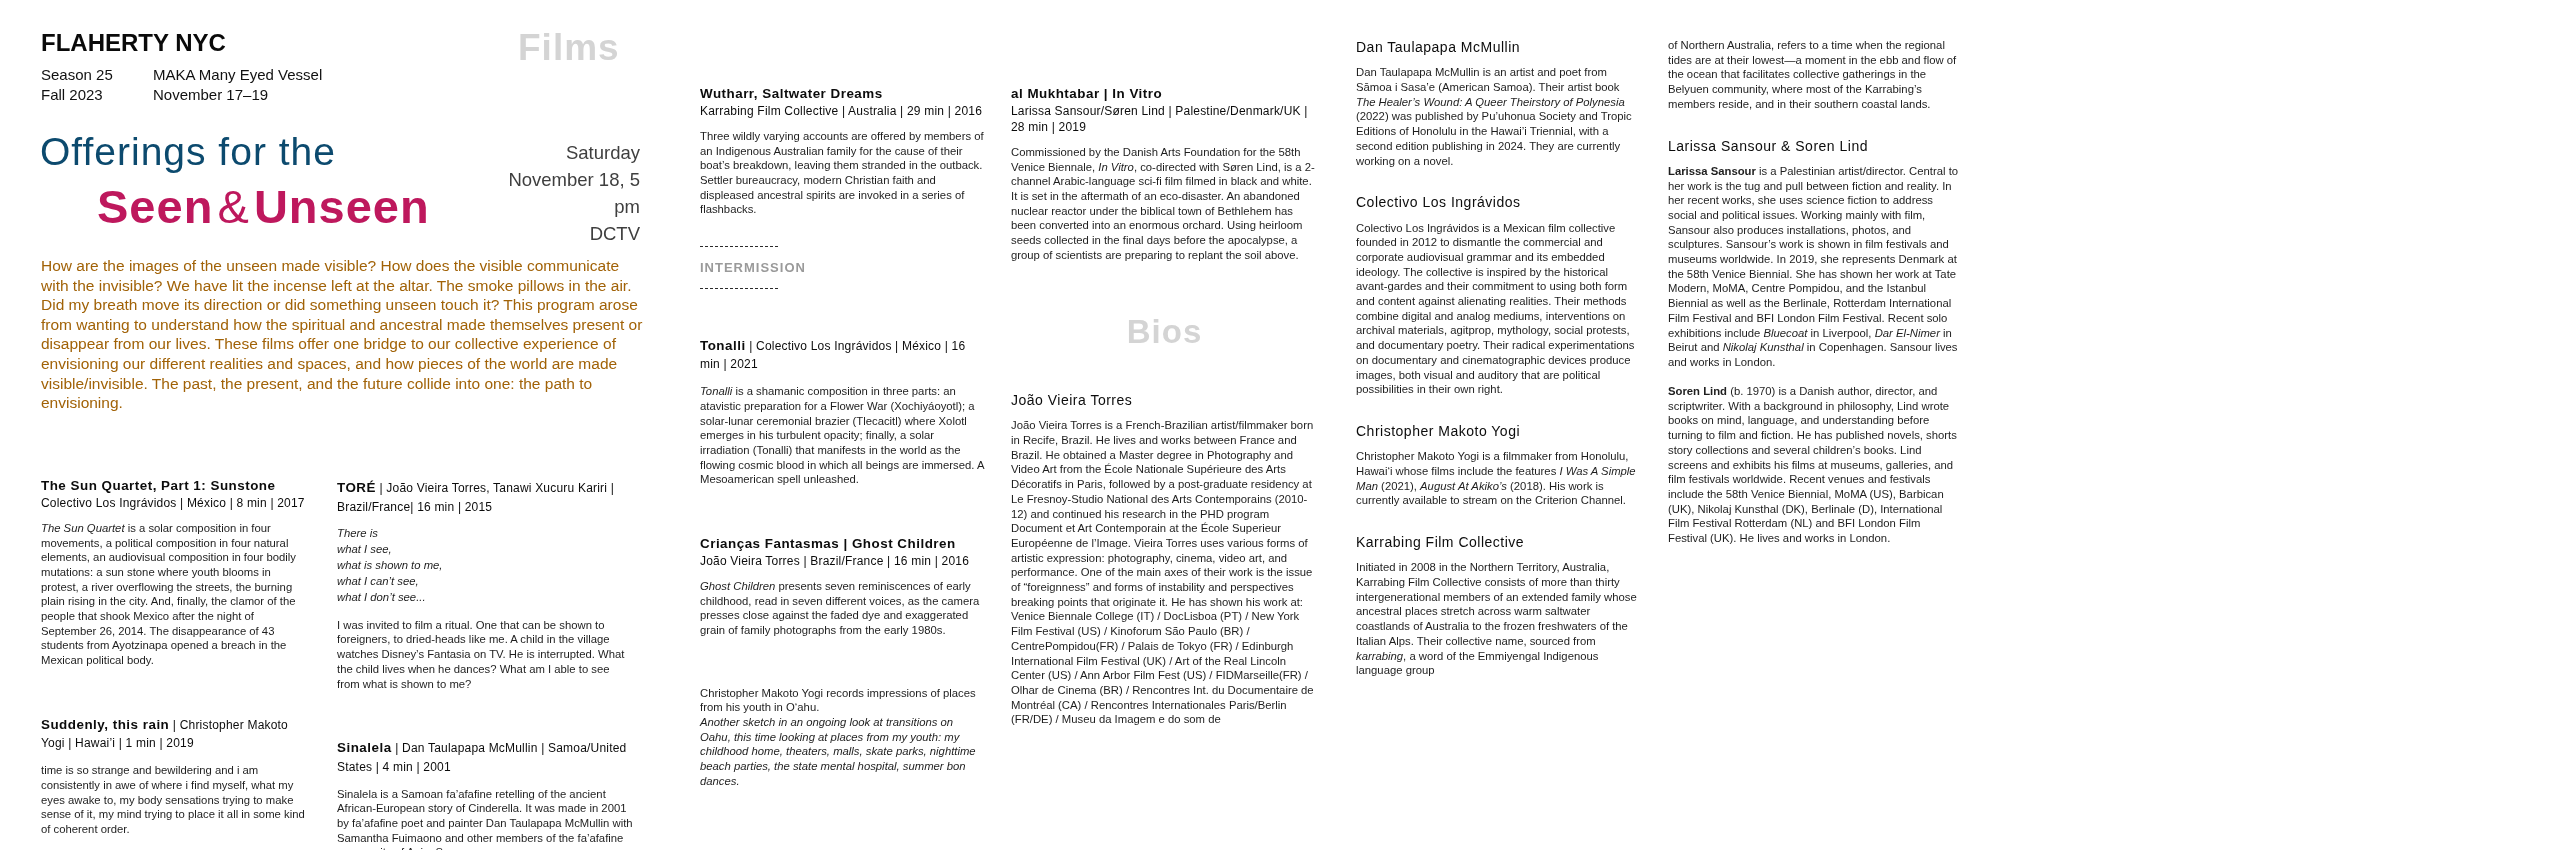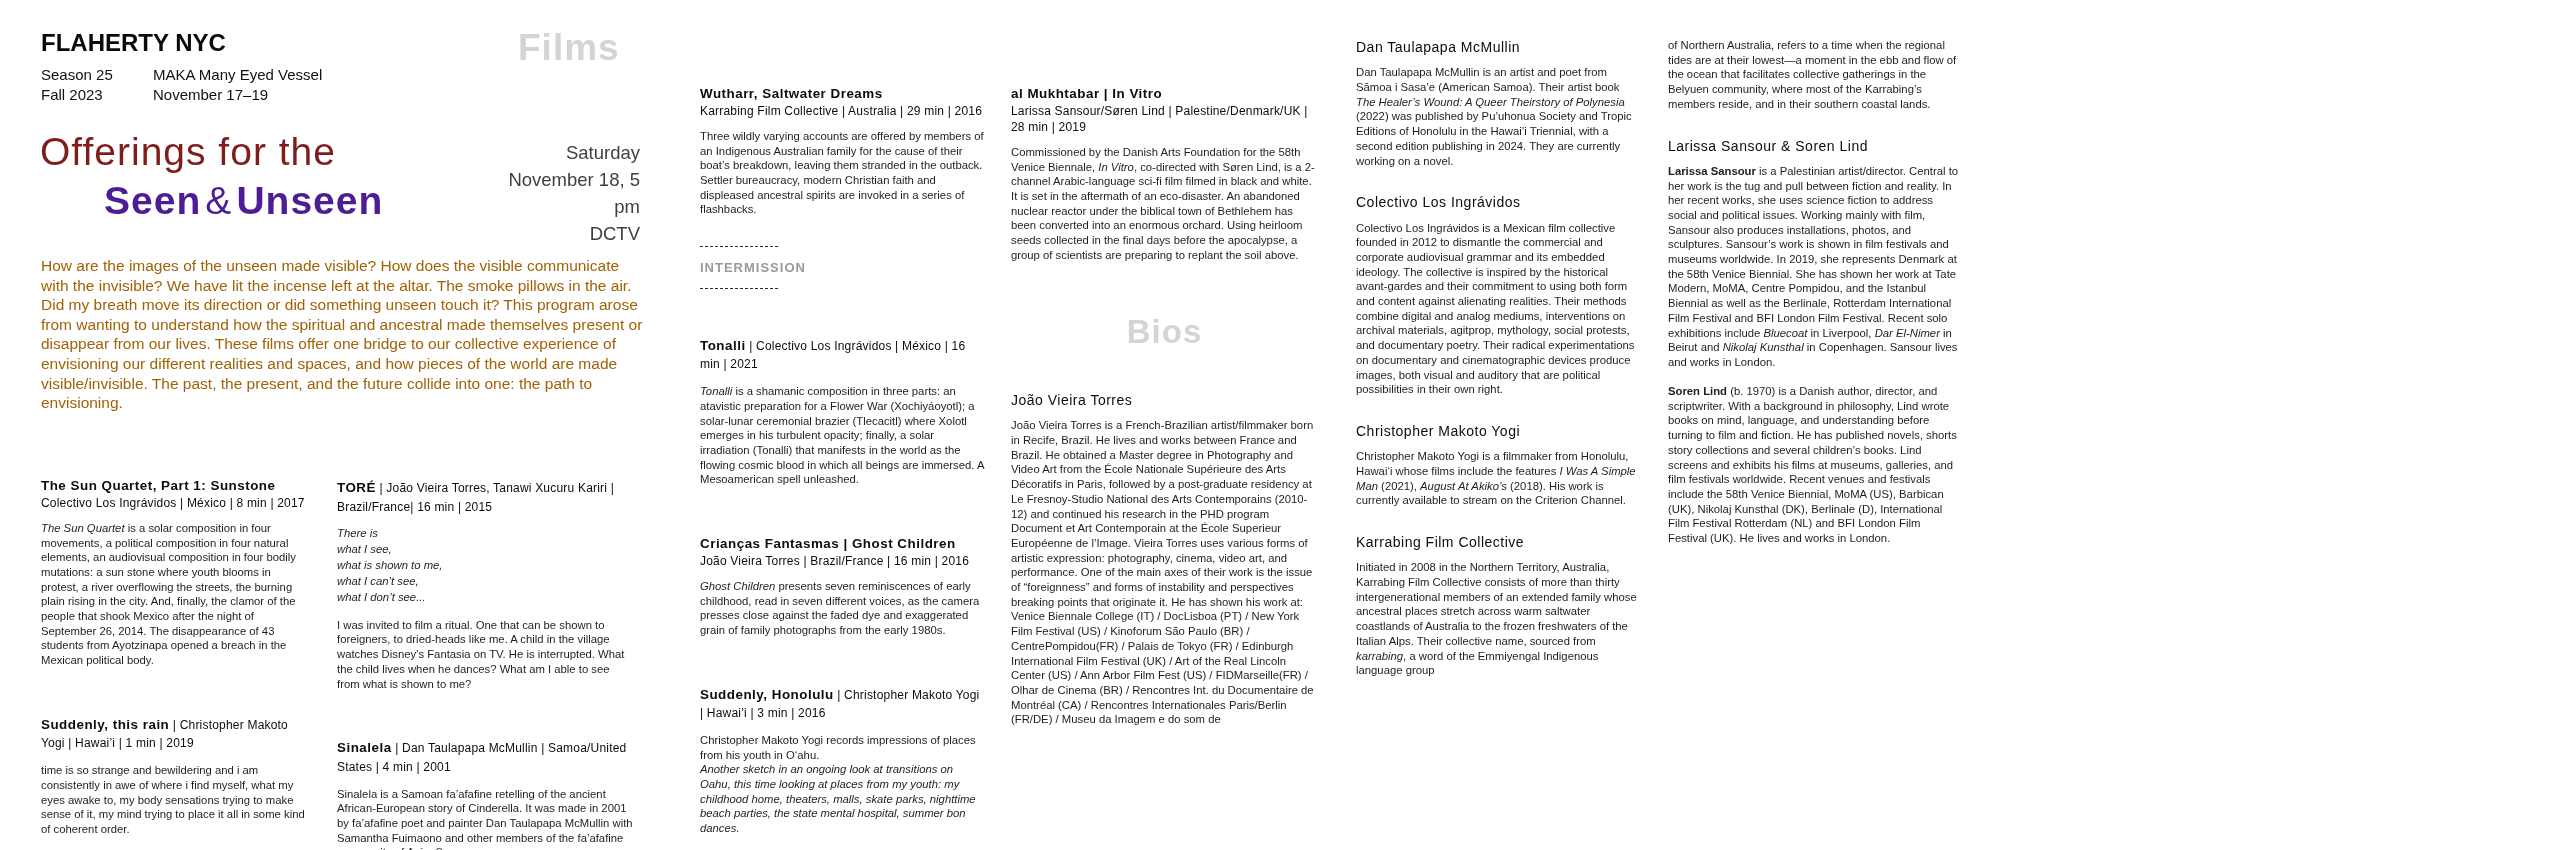--- a/index.html
+++ b/index.html
@@ -10,22 +10,22 @@
   }
   .abs{position:absolute;}
   
   .brand{left:41px;top:29px;font-size:24px;font-weight:800;letter-spacing:0px;color:#0a0a0a;}
   .meta-block{top:65px;font-size:15px;line-height:19.6px;font-weight:400;color:#111;}
   .season{left:41px;}
   .venue{left:153px;}
   .ghost{font-weight:700;color:#d4d4d4;letter-spacing:1px;}
   .films-ghost{left:518px;top:27px;font-size:37px;}
   .bios-ghost{left:1011px;width:307px;top:313px;font-size:33px;text-align:center;}
-  .title1{left:40px;top:130px;font-size:39px;font-weight:300;letter-spacing:1px;color:#7f1d1d;}
-  .title2{left:104px;top:179px;font-size:39px;font-weight:700;letter-spacing:1px;color:#4c1d95;}
+  .title1{left:40px;top:130px;font-size:39px;font-weight:300;letter-spacing:1px;color:#0c4a6e;}
+  .title2{left:97px;top:179px;font-size:47px;font-weight:700;letter-spacing:1px;color:#be185d;}
   .title2 .amp{font-weight:300;padding:0 4.1px;}
   .datetime{left:478px;top:139px;width:162px;text-align:right;font-size:18.5px;line-height:27px;font-weight:500;color:#3f3f3f;}
   .intro{left:41px;top:256px;width:605px;font-size:15.5px;line-height:19.6px;color:#a16207;}
   
   .col{position:absolute;}
   .colA{left:41px;top:429px;width:270px;}
   .colB{left:337px;top:431px;width:298px;}
   .colC{left:700px;top:37px;width:284px;}
   .colD{left:1011px;top:37px;width:307px;}
   .colE{left:1356px;top:38px;width:282px;}
@@ -123,21 +123,20 @@
   <div class="entry">
     <div class="film-head"><span>Tonalli</span><span class="inline-credit"> | Colectivo Los Ingrávidos | México | 16 min | 2021</span></div>
     <div class="film-desc"><span class="it">Tonalli</span><span> is a shamanic composition in three parts: an atavistic preparation for a Flower War (Xochiyáoyotl); a solar-lunar ceremonial brazier (Tlecacitl) where Xolotl emerges in his turbulent opacity; finally, a solar irradiation (Tonalli) that manifests in the world as the flowing cosmic blood in which all beings are immersed. A Mesoamerican spell unleashed.</span></div>
   </div>
   <div class="entry">
     <div class="film-head">Crianças Fantasmas | Ghost Children</div>
     <div class="film-credit">João Vieira Torres | Brazil/France | 16 min | 2016</div>
     <div class="film-desc"><span class="it">Ghost Children</span><span> presents seven reminiscences of early childhood, read in seven different voices, as the camera presses close against the faded dye and exaggerated grain of family photographs from the early 1980s.</span></div>
   </div>
   <div class="entry">
-    <div class="film-head"><span>Suddenly, Honolulu</span><span class="inline-credit"> | Christopher Makoto Yogi | Hawai’i | 3 min | 2016</span></div>
     <div class="film-desc">
       <span style="display:block">Christopher Makoto Yogi records impressions of places from his youth in O‘ahu.</span>
       <span class="it" style="display:block">Another sketch in an ongoing look at transitions on Oahu, this time looking at places from my youth: my childhood home, theaters, malls, skate parks, nighttime beach parties, the state mental hospital, summer bon dances.</span>
     </div>
   </div>
 </div>
 
 <div class="col colD">
   <div class="entry">
     <div class="film-head">al Mukhtabar | In Vitro</div>

